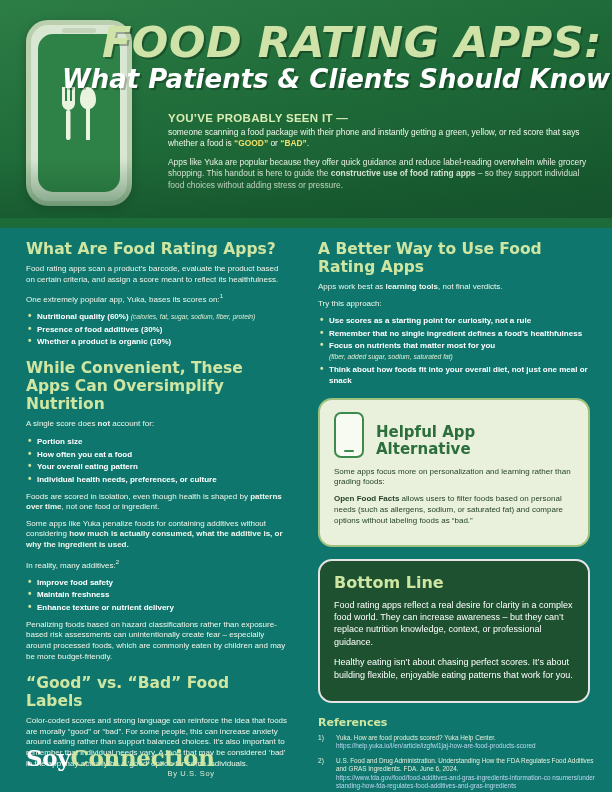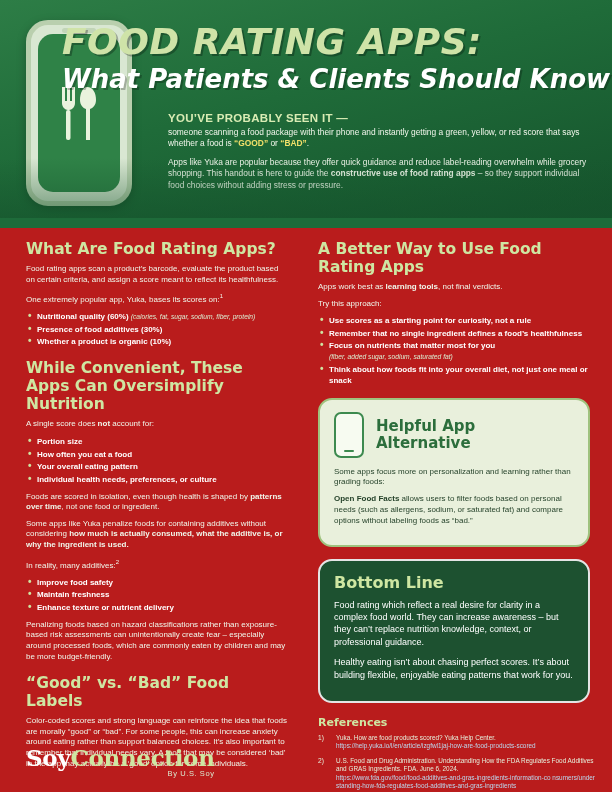--- a/index.html
+++ b/index.html
@@ -44,25 +44,26 @@
     width: 34px; height: 5px; border-radius: 3px; background: #c2d5b8;
   }
   .fork-spoon { width: 44px; height: 58px; }
   
   .title-wrap {
     position: absolute; left: 62px; top: 22px; right: 14px;
   }
   .title-main {
     font-family: "DejaVu Sans", sans-serif;
     font-weight: bold; font-style: italic;
-    font-size: 36px; line-height: 40px;
+    font-size: 43px; line-height: 40px;
     color: #cfe3a8;
     letter-spacing: 0.5px;
     text-shadow: 2px 2px 0 rgba(0,0,0,.28);
     white-space: nowrap;
+    margin-left: 40px;
   }
   .title-sub {
     font-family: "DejaVu Sans", sans-serif;
     font-weight: bold; font-style: italic;
     font-size: 26px; line-height: 30px;
     color: #ffffff;
     margin-top: 2px;
     text-shadow: 2px 2px 0 rgba(0,0,0,.25);
     white-space: nowrap;
   }
@@ -74,21 +75,21 @@
     font-size: 11.5px; font-weight: bold; letter-spacing: .3px;
     color: #d9ecb4; margin-bottom: 3px;
   }
   .intro p { font-size: 8.4px; line-height: 11.4px; margin-bottom: 7px; color: #f2f7ec; }
   .intro b { font-weight: bold; }
   .yellow { color: #f2e06a; font-weight: bold; }
 
   
   .body-area {
     position: absolute; top: 228px; left: 0; right: 0; bottom: 0;
-    background: #b91c1c;
+    background: #0f766e;
   }
   .col-left { position: absolute; left: 26px; top: 12px; width: 262px; }
   .col-right { position: absolute; left: 318px; top: 12px; width: 272px; }
 
   h2.sec {
     font-family: "DejaVu Sans", sans-serif;
     font-weight: bold;
     font-size: 15.5px; line-height: 18px;
     color: #cfe6a2;
     margin-bottom: 6px;
@@ -110,21 +111,21 @@
 
   
   .card {
     border-radius: 14px; padding: 12px 14px;
     margin-top: 12px;
   }
   .card-app {
     background: #e9f0dc;
     border: 2px solid #9fc27e;
   }
-  .card-app .hdr { display: flex; align-items: center; gap: 12px; margin-bottom: 9px; }
+  .card-app .hdr { display: flex; align-items: flex-end; gap: 12px; margin-bottom: 9px; }
   .card-app .hdr h3 {
     font-family: "DejaVu Sans", sans-serif;
     font-size: 15px; line-height: 17px; color: #2c6e3c; font-weight: bold;
   }
   .mini-phone {
     width: 30px; height: 46px; border-radius: 7px;
     border: 2.5px solid #3d8a4f; background: #f7fbf1;
     position: relative; flex: none;
   }
   .mini-phone:after {
@@ -251,21 +252,21 @@
         <div class="hdr">
           <div class="mini-phone"></div>
           <h3>Helpful App Alternative</h3>
         </div>
         <p>Some apps focus more on personalization and learning rather than grading foods:</p>
         <p><b>Open Food Facts</b><span> allows users to filter foods based on personal needs (such as allergens, sodium, or saturated fat) and compare options without labeling foods as “bad.”</span></p>
       </div>
 
       <div class="card card-bottom">
         <h3>Bottom Line</h3>
-        <p>Food rating which reflect a real desire for clarity in a complex food world. They can increase awareness – but they can’t replace nutrition knowledge, context, or professional guidance.</p>
+        <p>Food rating apps reflect a real desire for clarity in a complex food world. They can increase awareness – but they can’t replace nutrition knowledge, context, or professional guidance.</p>
         <p>Healthy eating isn’t about chasing perfect scores. It’s about building flexible, enjoyable eating patterns that work for you.</p>
       </div>
     </div>
 
     <div class="refs">
       <h4>References</h4>
       <div class="ref-row">
         <div class="ref-num">1)</div>
         <div class="ref-txt">
           <span>Yuka. How are food products scored? Yuka Help Center.</span><br>

